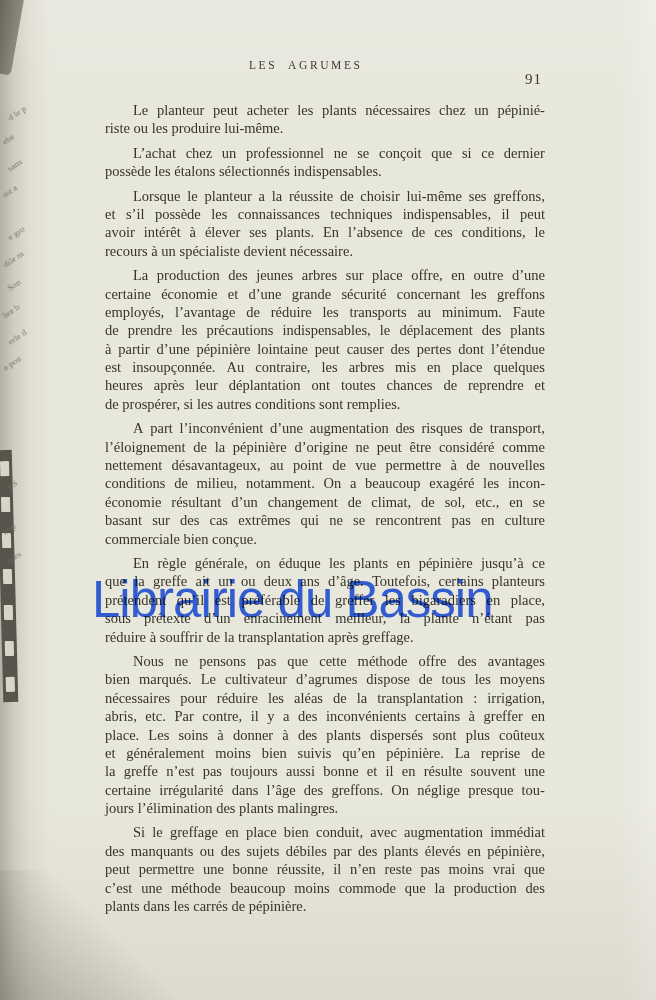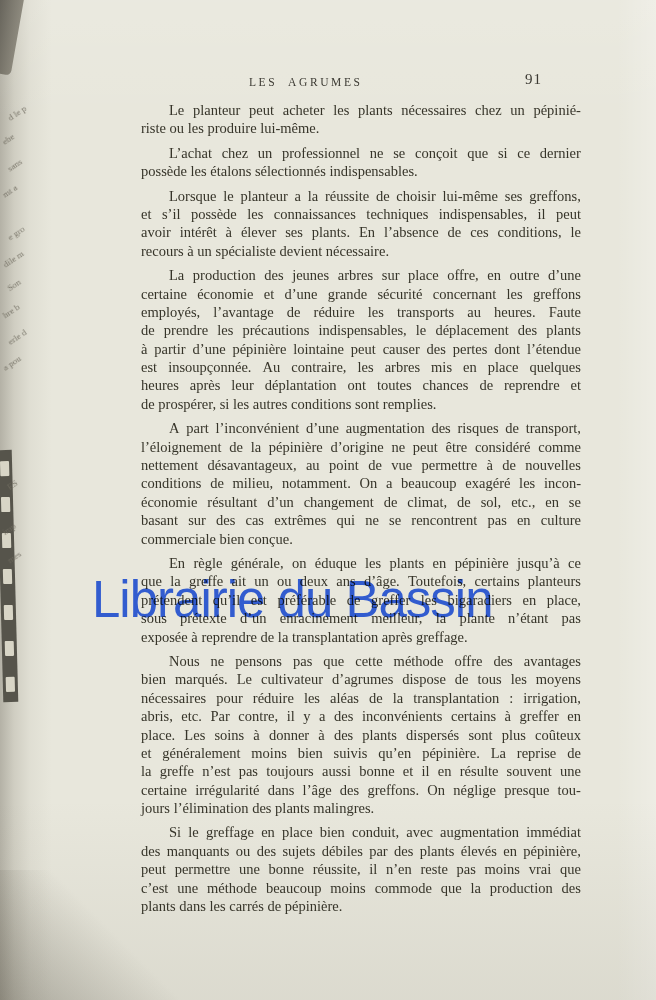--- a/index.html
+++ b/index.html
@@ -35,31 +35,31 @@
   }
   
   .filmstrip{
     position:absolute;left:0;top:450px;width:15px;height:252px;
     background:#56544b;transform:rotate(-1.5deg);
     display:flex;flex-direction:column;justify-content:space-around;align-items:center;
   }
   .filmstrip .cell{width:9px;height:15px;background:#d8d5c6;border-radius:1px;}
   
   .running-title{
-    position:absolute;left:249px;top:76px;
+    position:absolute;left:249px;top:59px;
     font-size:11.5px;letter-spacing:2.6px;word-spacing:6px;color:#3c3a33;
   }
   .page-number{
     position:absolute;left:525px;top:71px;
     font-size:15px;letter-spacing:1px;color:#3c3a33;
   }
   
   .text-block{
     position:absolute;left:105px;top:101px;width:440px;
-    color:#363429;font-size:14.5px;line-height:18.4px;margin-left:36px;
+    color:#363429;font-size:14.5px;line-height:18.4px;
   }
   .para{margin:0 0 6px 0;}
   .line{height:18.4px;overflow:visible;}
   .line.just{display:flex;justify-content:space-between;white-space:nowrap;}
   .line.last{text-align:left;white-space:nowrap;}
   .line.first{padding-left:28px;}
   
   .watermark{
     position:absolute;left:92px;top:570px;
     font-family:"Liberation Sans","DejaVu Sans",sans-serif;
@@ -201,21 +201,21 @@
         <span>greffons</span>
       </div>
       <div class="line just">
         <span>employés,</span>
         <span>l’avantage</span>
         <span>de</span>
         <span>réduire</span>
         <span>les</span>
         <span>transports</span>
         <span>au</span>
-        <span>heures.</span>
+        <span>minimum.</span>
         <span>Faute</span>
       </div>
       <div class="line just">
         <span>de</span>
         <span>prendre</span>
         <span>les</span>
         <span>précautions</span>
         <span>indispensables,</span>
         <span>le</span>
         <span>déplacement</span>
@@ -382,21 +382,21 @@
         <span>sous</span>
         <span>prétexte</span>
         <span>d’un</span>
         <span>enracinement</span>
         <span>meilleur,</span>
         <span>la</span>
         <span>plante</span>
         <span>n’étant</span>
         <span>pas</span>
       </div>
-      <div class="line last">exposée à reprendre de la transplantation après greffage.</div>
+      <div class="line last">réduire à souffrir de la transplantation après greffage.</div>
     </div>
     <div class="para">
       <div class="line first just">
         <span>Nous</span>
         <span>ne</span>
         <span>pensons</span>
         <span>pas</span>
         <span>que</span>
         <span>cette</span>
         <span>méthode</span>

